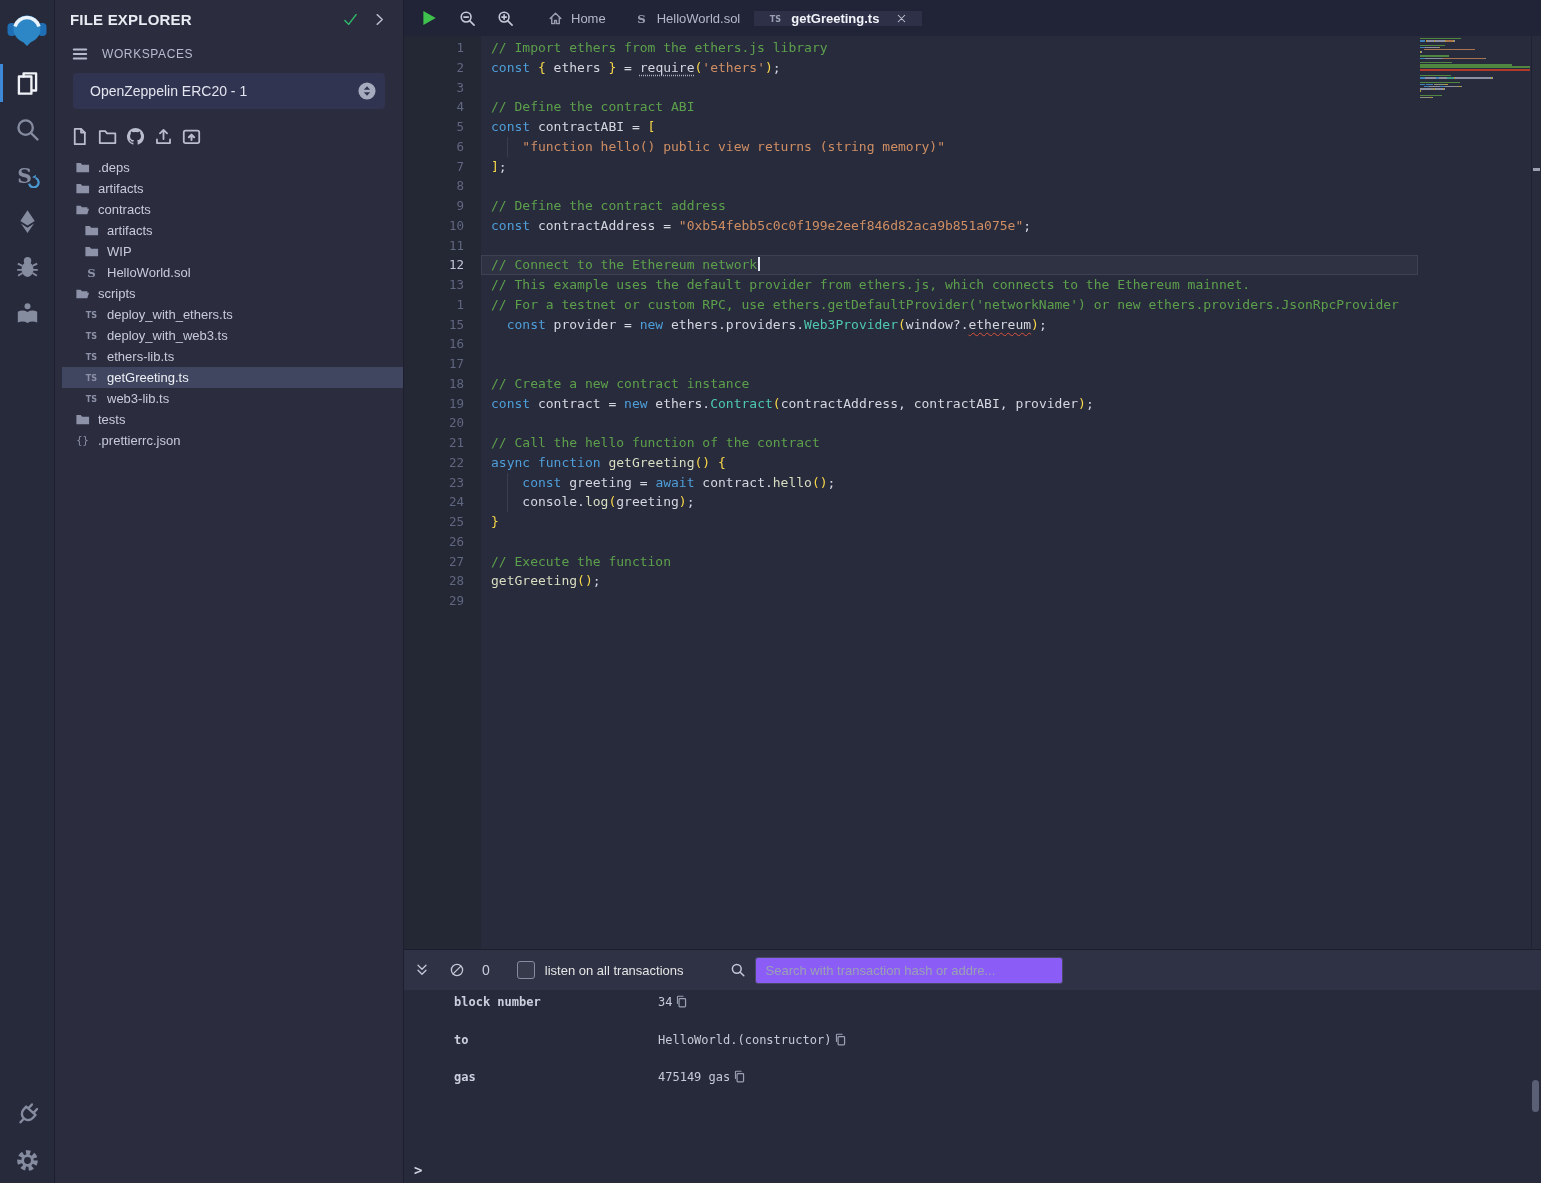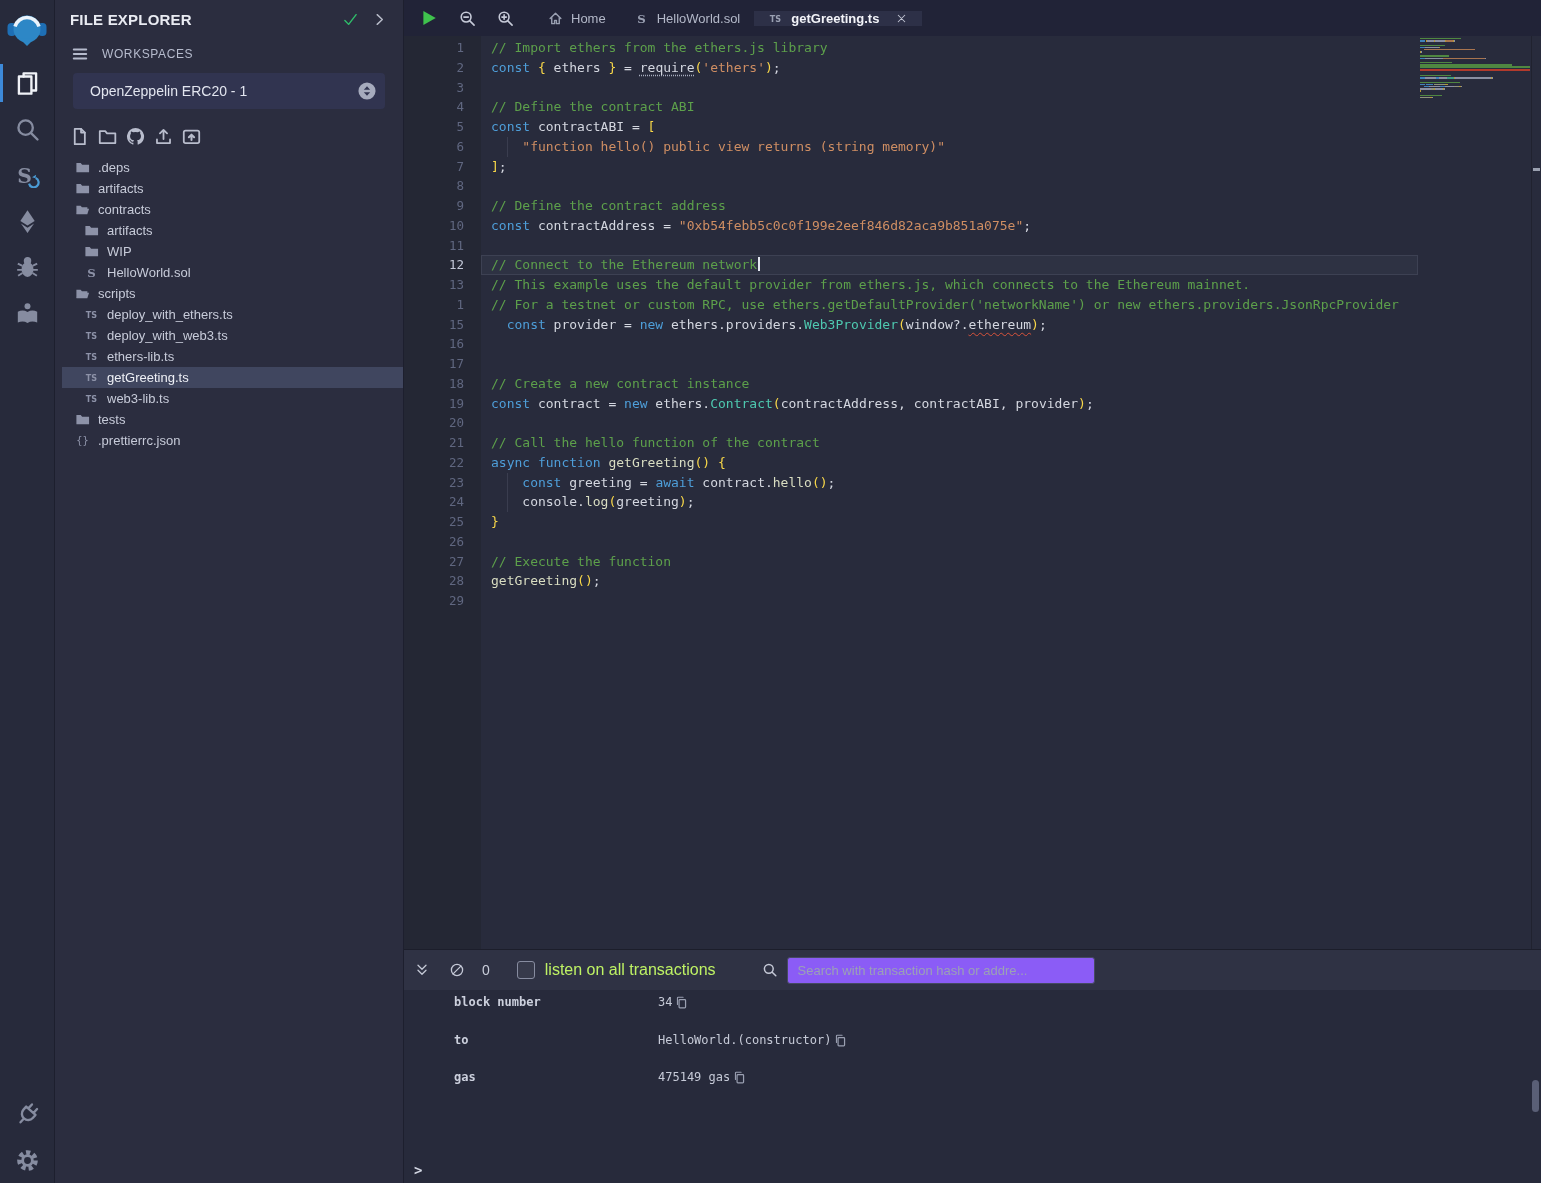--- a/index.html
+++ b/index.html
@@ -74,30 +74,30 @@
   #overview-ruler{position:absolute;top:0;right:0;width:9px;height:100%;border-left:1px solid #20222f}
   #ruler-cursor{position:absolute;top:132px;left:1px;right:1px;height:2.5px;background:#9aa0af}
   
   #terminal{position:absolute;left:0;right:0;bottom:0;height:233px;background:#272a3b;border-top:1px solid #1c1e2b}
   #term-header{height:40px;background:#2f3244;display:flex;align-items:center;color:#c4c8d6}
   .th-icon{display:flex;cursor:pointer;color:#c4c8d6}
   .th-icon svg{width:16px;height:16px}
   .th-chevrons{margin-left:11px}.th-ban{margin-left:19px}
   .th-count{margin-left:17px;font-size:14px;color:#c9cdda}
   .th-check{margin-left:27px;width:16px;height:16px;border:1.5px solid #878ca0;border-radius:3px;background:rgba(255,255,255,.04);cursor:pointer}
-  .th-label{margin-left:10px;font-size:16px;color:#bef264}
+  .th-label{margin-left:10px;font-size:13px;color:#e5e5e5}
   .th-search{margin-left:46px}
   .th-input{margin-left:9px;width:308px;height:27px;background:#8b5cf6;border:1px solid #464a62;border-radius:3px;
      color:#dfe2ec;font-size:13px;padding:0 10px;outline:none;box-sizing:border-box;font-family:"Liberation Sans",sans-serif}
   .th-input::placeholder{color:#9ba1b5}
   #term-body{position:absolute;left:0;top:40px;right:10px;bottom:24px}
   .term-row{height:37.6px;display:flex;align-items:flex-start;padding-top:5px;box-sizing:border-box;
      font-family:"DejaVu Sans Mono",monospace;font-size:12px}
   .term-key{width:255px;padding-left:51px;box-sizing:border-box;font-weight:700;color:#ccd0dd;flex:none}
-  .term-val{color:#c6cad7;display:flex;align-items:flex-end;gap:3px}
+  .term-val{color:#c6cad7;display:flex;align-items:flex-start;gap:3px}
   .copy{display:flex;color:#9ba0b2;cursor:pointer}
   .copy svg{width:13px;height:13px}
   .term-prompt{position:absolute;left:11px;bottom:5px;font-family:"DejaVu Sans Mono",monospace;font-weight:700;font-size:14px;color:#d2d6e2}
   #term-scroll{position:absolute;right:2px;top:130px;width:7px;height:32px;border-radius:4px;background:#5a5f76;cursor:pointer}
 </style>
 </head>
 <body>
 
 <div id="root">
 

